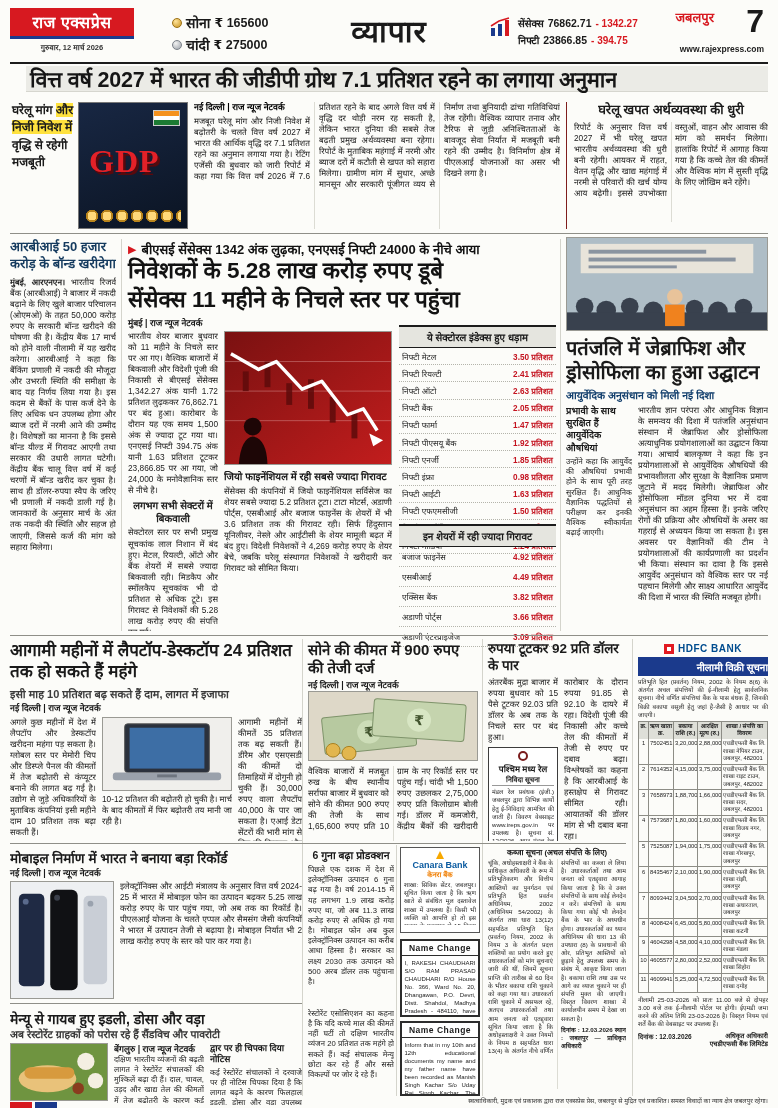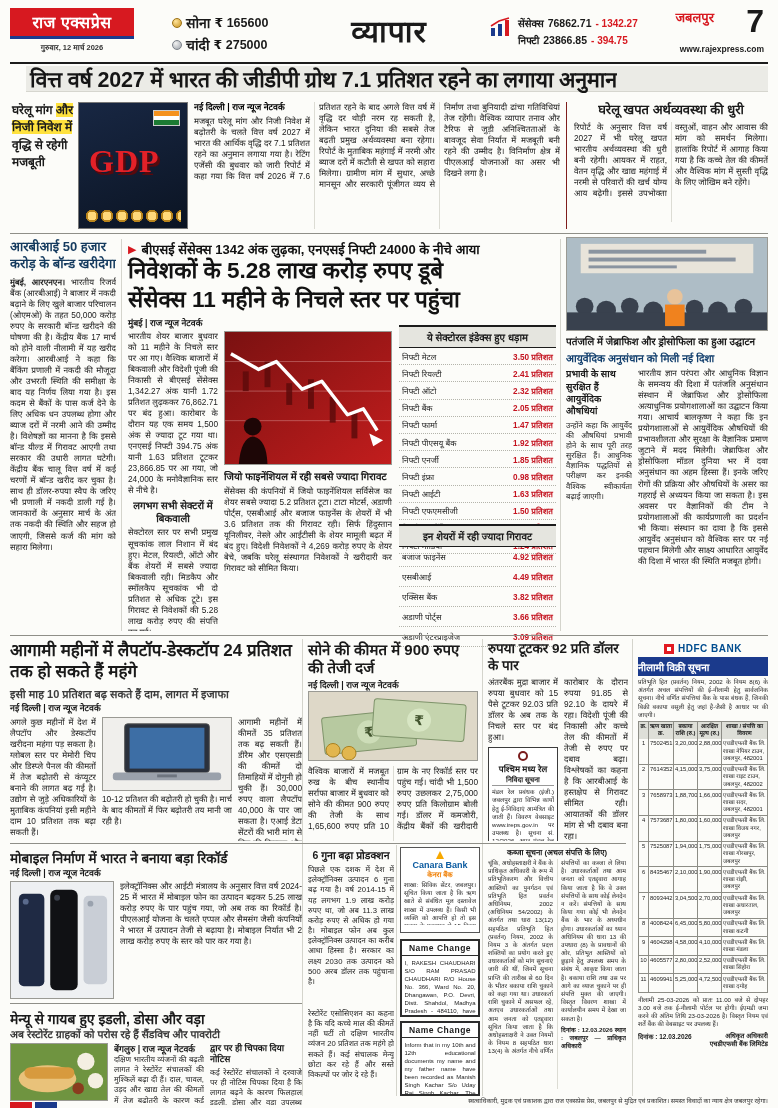--- a/index.html
+++ b/index.html
@@ -43,36 +43,36 @@
 .kick-arrow{color:#d71920;font-size:11px}
 .mkt-hd{font-size:22.5px;font-weight:900;line-height:1.15;color:#121212}
 .byline{font-size:8.8px;font-weight:800}
 .subhead{font-size:10px;font-weight:900;margin:4px 0 2px;line-height:1.25}
 .subhead.center{text-align:center}
 .dt-title{background:#e5e5df;border-top:2px solid #1c1c1c;border-bottom:1px solid #1c1c1c;font-size:10px;font-weight:900;text-align:center;padding:3px 2px}
 .dt-row{display:flex;justify-content:space-between;align-items:center;padding:2.6px 3px;border-bottom:1px dotted #b4b4ab}
 .dt-name{font-size:8.2px;color:#222}
 .dt-val{font-size:8.2px;font-weight:900;color:#c41420}
 .losers .dt-row{padding:4px 3px}
-.pat-hd{font-size:10px;font-weight:900;line-height:1.22;margin-top:5px}
+.pat-hd{font-size:20px;font-weight:900;line-height:1.22;margin-top:5px}
 .pat-deck{font-size:10.5px;font-weight:800;color:#14406e;margin:3px 0}
 .side-hd{font-size:9.5px;font-weight:900;line-height:1.3;margin-bottom:3px}
 .lap-hd{font-size:17px;font-weight:900;line-height:1.22}
 .lap-deck{font-size:11px;font-weight:800;color:#3c3c3c}
 .gold-hd{font-size:15px;font-weight:900;line-height:1.22}
 .rup-hd{font-size:13.5px;font-weight:900;line-height:1.25}
 .wcr{border:1px solid #3c3c3c;padding:3px;margin-top:4px;background:#fff}
 .wcr-logo{width:10px;height:10px;border-radius:50%;border:2px solid #7a1c1c;margin:0 auto 2px}
 .wcr-title{font-size:8.5px;font-weight:900;text-align:center}
 .wcr-sub{font-size:7px;font-weight:800;text-align:center;border-bottom:1px solid #999;margin:1px 0 2px;padding-bottom:1px}
 .hdfc-row{display:flex;align-items:center;justify-content:center;gap:4px;height:15px}
 .hdfc-sq{width:10px;height:10px;background:#e21b22;display:grid;place-items:center}
 .hdfc-sq-in{width:4px;height:4px;background:#fff}
 .hdfc-name{font-size:10px;font-weight:900;color:#004c8f;letter-spacing:.5px}
-.auc-title{background:#1b3a8c;color:#fff;font-size:10px;font-weight:900;text-align:left;padding:2.5px 0;margin-top:1px}
+.auc-title{background:#1b3a8c;color:#fff;font-size:10px;font-weight:900;text-align:right;padding:2.5px 0;margin-top:1px}
 .auc-head,.auc-row{display:grid;grid-template-columns:10px 25px 24px 24px 1fr;border-left:1px solid #8d8d86;border-right:1px solid #8d8d86}
 .auc-head{border-top:1px solid #8d8d86;background:#dedfd8}
 .auc-hcell{font-size:5.8px;font-weight:800;padding:1.5px 1px;border-right:1px solid #8d8d86;text-align:center;line-height:1.2}
 .auc-hcell:last-child{border-right:none}
 .auc-row{border-bottom:1px solid #8d8d86}
 .auc-cell{font-size:5.8px;padding:1.5px 1px;border-right:1px solid #8d8d86;line-height:1.25;overflow:hidden}
 .auc-cell.c{text-align:center}
 .auc-cell:last-child{border-right:none}
 .auc-note{font-size:6.2px;line-height:1.3;text-align:justify;margin-top:3px;color:#222}
 .auc-sign{display:flex;justify-content:space-between;margin-top:4px}
@@ -237,21 +237,21 @@
           <span class="dt-val">3.50 प्रतिशत</span>
         </div>
 
         <div class="dt-row">
           <span class="dt-name">निफ्टी रियल्टी</span>
           <span class="dt-val">2.41 प्रतिशत</span>
         </div>
 
         <div class="dt-row">
           <span class="dt-name">निफ्टी ऑटो</span>
-          <span class="dt-val">2.32 प्रतिशत</span>
+          <span class="dt-val">2.63 प्रतिशत</span>
         </div>
 
         <div class="dt-row">
           <span class="dt-name">निफ्टी बैंक</span>
           <span class="dt-val">2.05 प्रतिशत</span>
         </div>
 
         <div class="dt-row">
           <span class="dt-name">निफ्टी फार्मा</span>
           <span class="dt-val">1.47 प्रतिशत</span>

